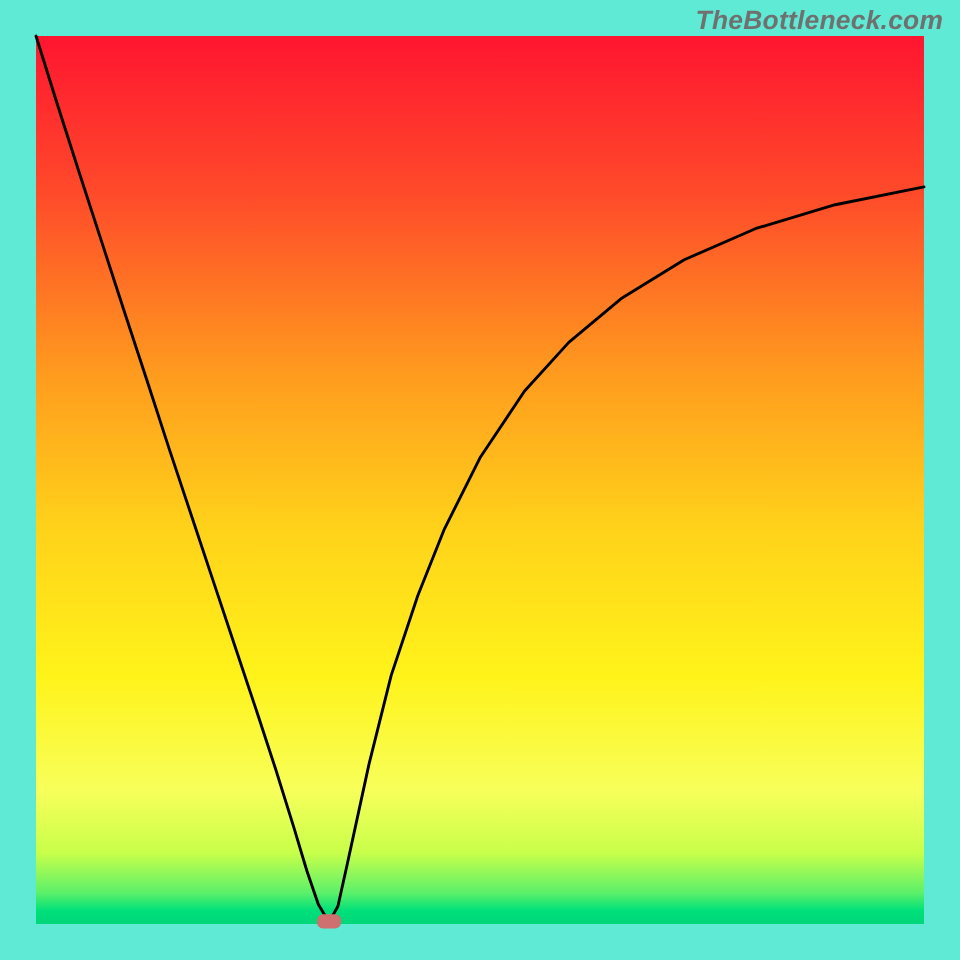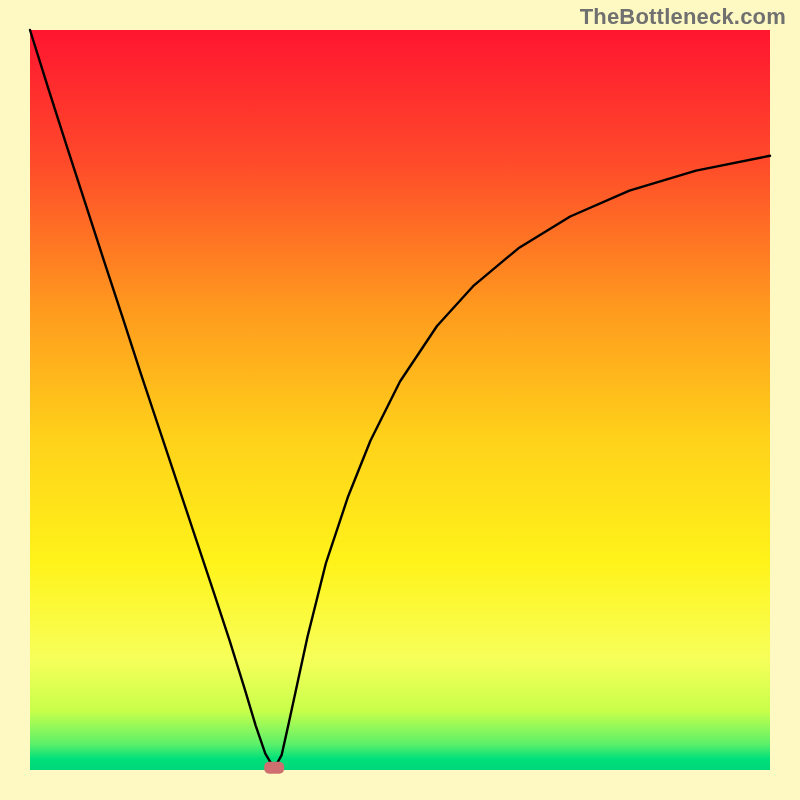--- a/index.html
+++ b/index.html
@@ -8,21 +8,22 @@
     width: 800px;
     height: 800px;
     background: #000;
     font-family: Arial, Helvetica, sans-serif;
     overflow: hidden;
   }
   .stage {
     position: relative;
     width: 800px;
     height: 800px;
-    background: #fef9c3;
+    background: #5eead4;
+    font-style: italic;
   }
   .watermark {
     position: absolute;
     top: 4px;
     right: 14px;
     font-size: 22px;
     font-weight: 600;
     color: #707070;
     letter-spacing: 0.2px;
     z-index: 5;

